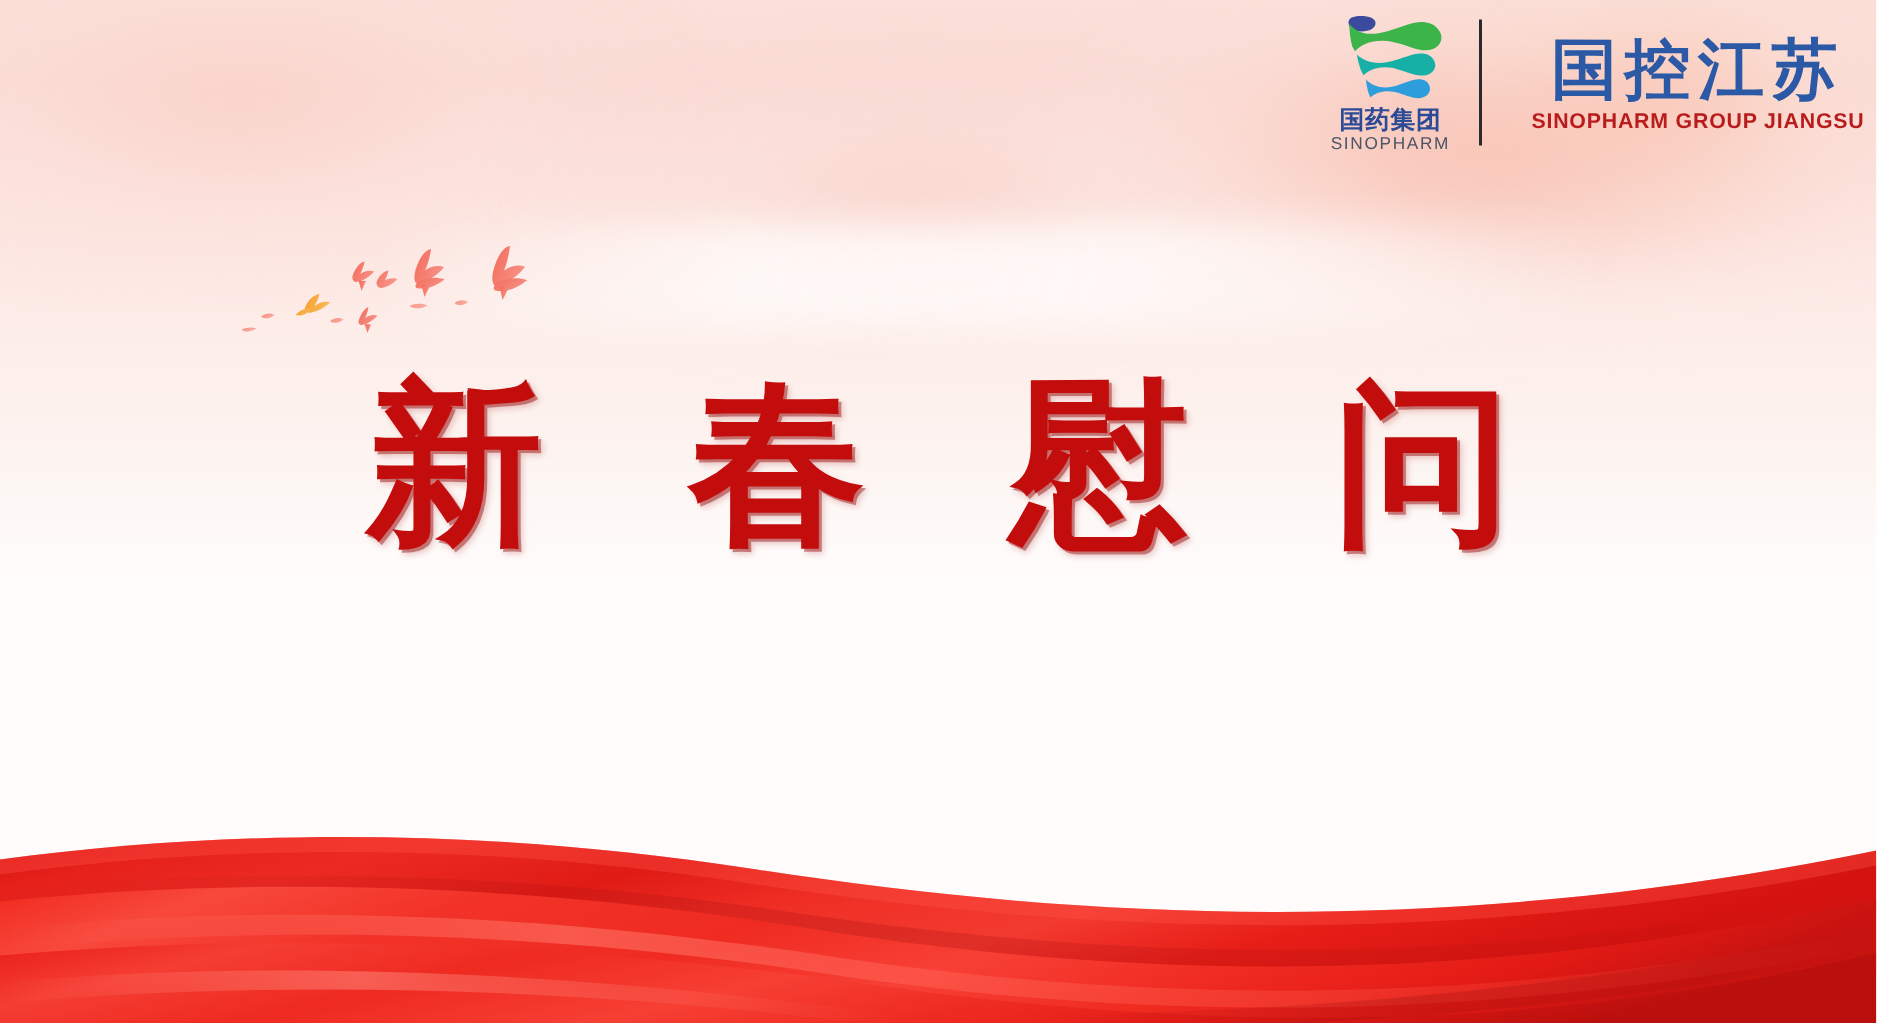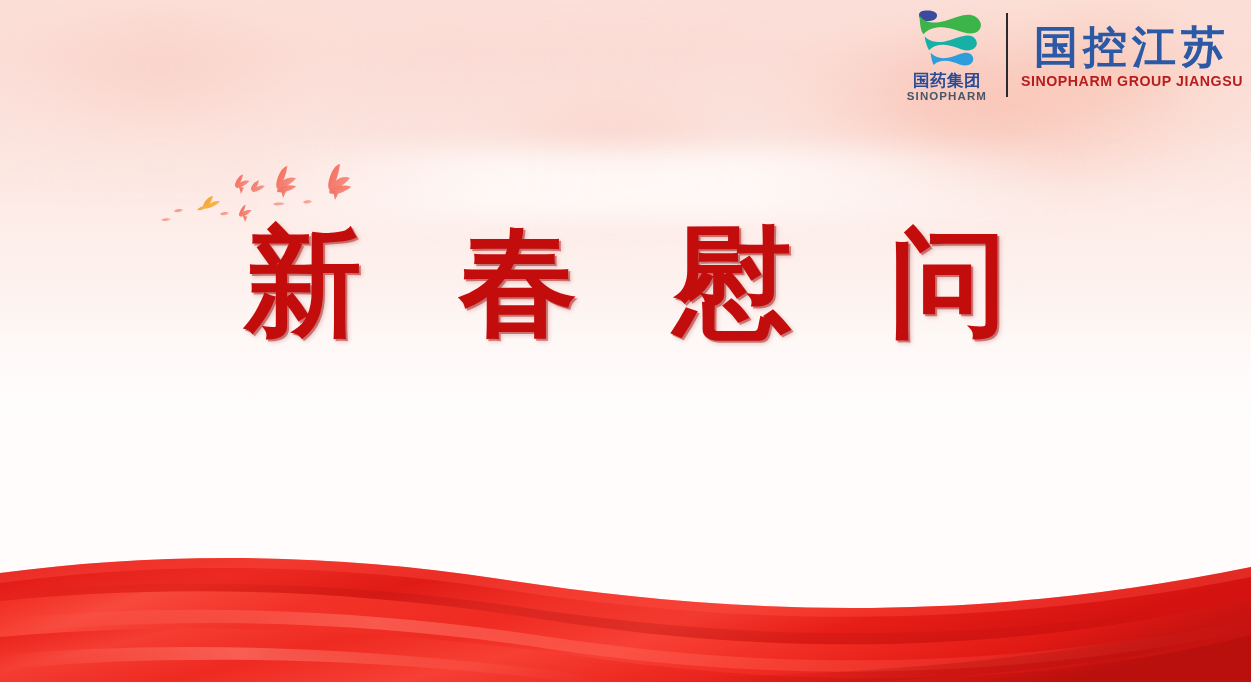--- a/index.html
+++ b/index.html
@@ -125,41 +125,42 @@
     font-size: 16.5px;
     font-weight: 700;
     color: #2b4b96;
     letter-spacing: 0.5px;
     line-height: 1;
     margin-top: 2px;
     white-space: nowrap;
   }
   .logo-en {
     font-size: 11.5px;
-    font-weight: 700;
+    font-weight: 400;
     color: #4a5568;
     letter-spacing: 1.1px;
     line-height: 1;
     margin-top: 3px;
     white-space: nowrap;
     text-align: right;
   }
   .logo-divider {
     width: 2px;
     height: 84px;
     background: #2a2a2e;
     margin: 0 13px 0 11px;
     flex: 0 0 auto;
   }
   .logo-jiangsu {
     display: flex;
     flex-direction: column;
     align-items: center;
     justify-content: center;
     padding-top: 2px;
+    margin-left: 20px;
   }
   .jiangsu-cn {
     font-size: 44px;
     font-weight: 700;
     color: #2b59a6;
     letter-spacing: 5px;
     line-height: 1.06;
     white-space: nowrap;
   }
   .jiangsu-en {
@@ -180,21 +181,21 @@
     width: 235px;
     height: 92px;
     pointer-events: none;
   }
 
   
   .title-block {
     position: absolute;
     left: 0;
     right: 0;
-    top: 223px;
+    top: 250px;
     text-align: center;
   }
   .title-text {
     display: inline-block;
     font-family: "DejaVu Sans", "Liberation Sans", sans-serif;
     font-size: 118px;
     font-weight: 700;
     line-height: 1;
     color: #c30d0d;
     letter-spacing: 28px;

